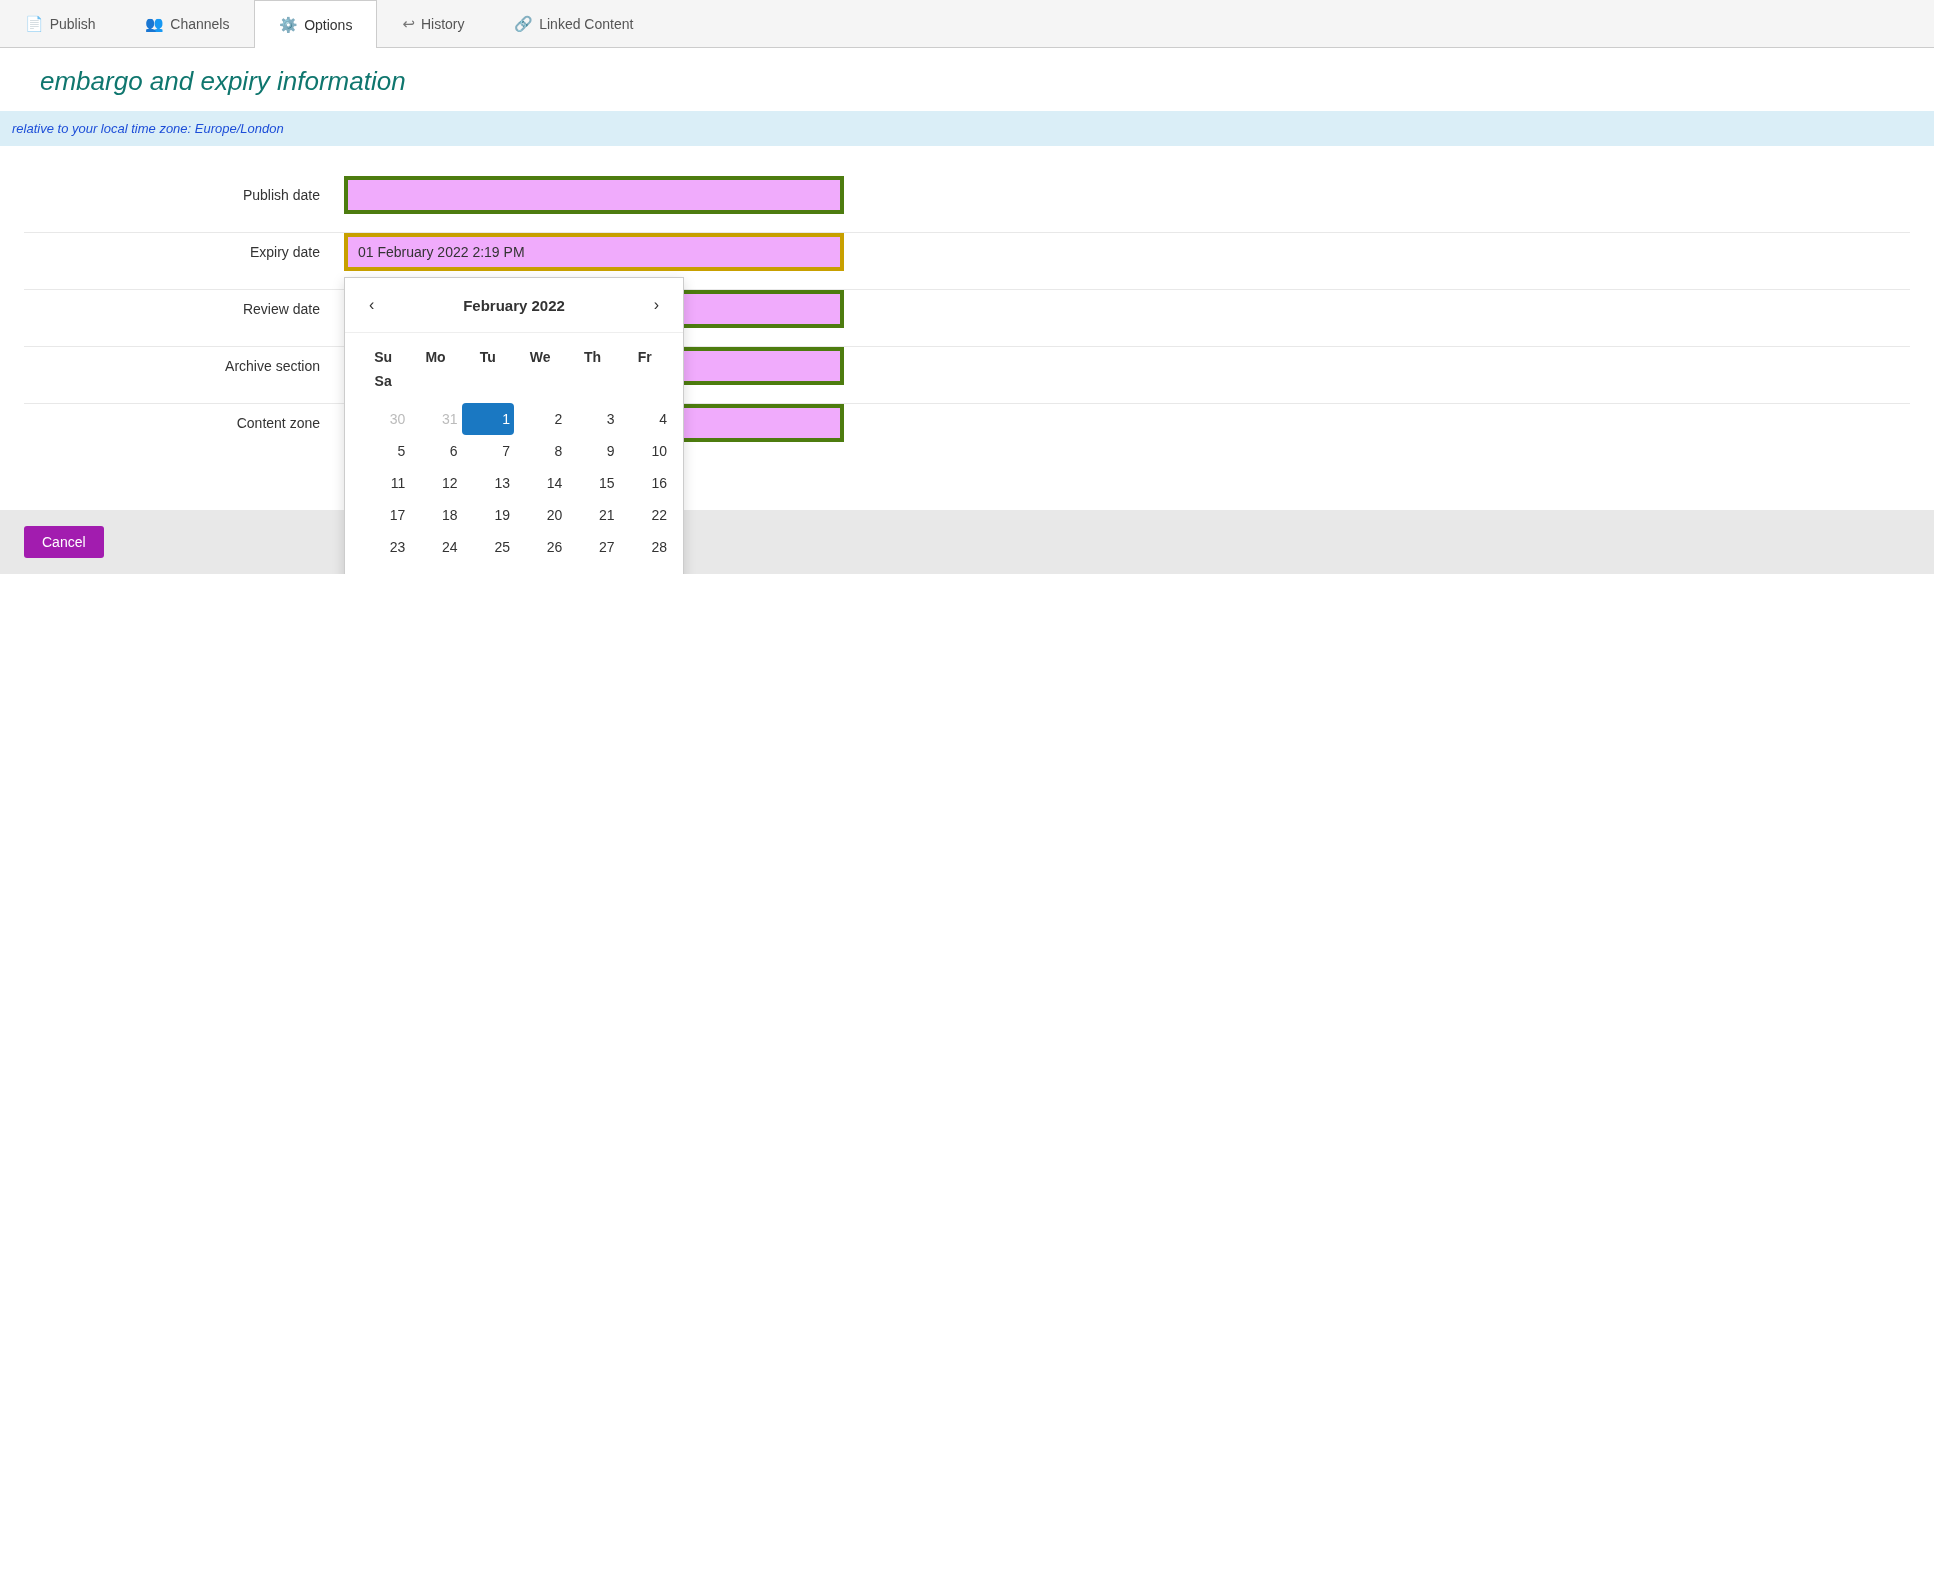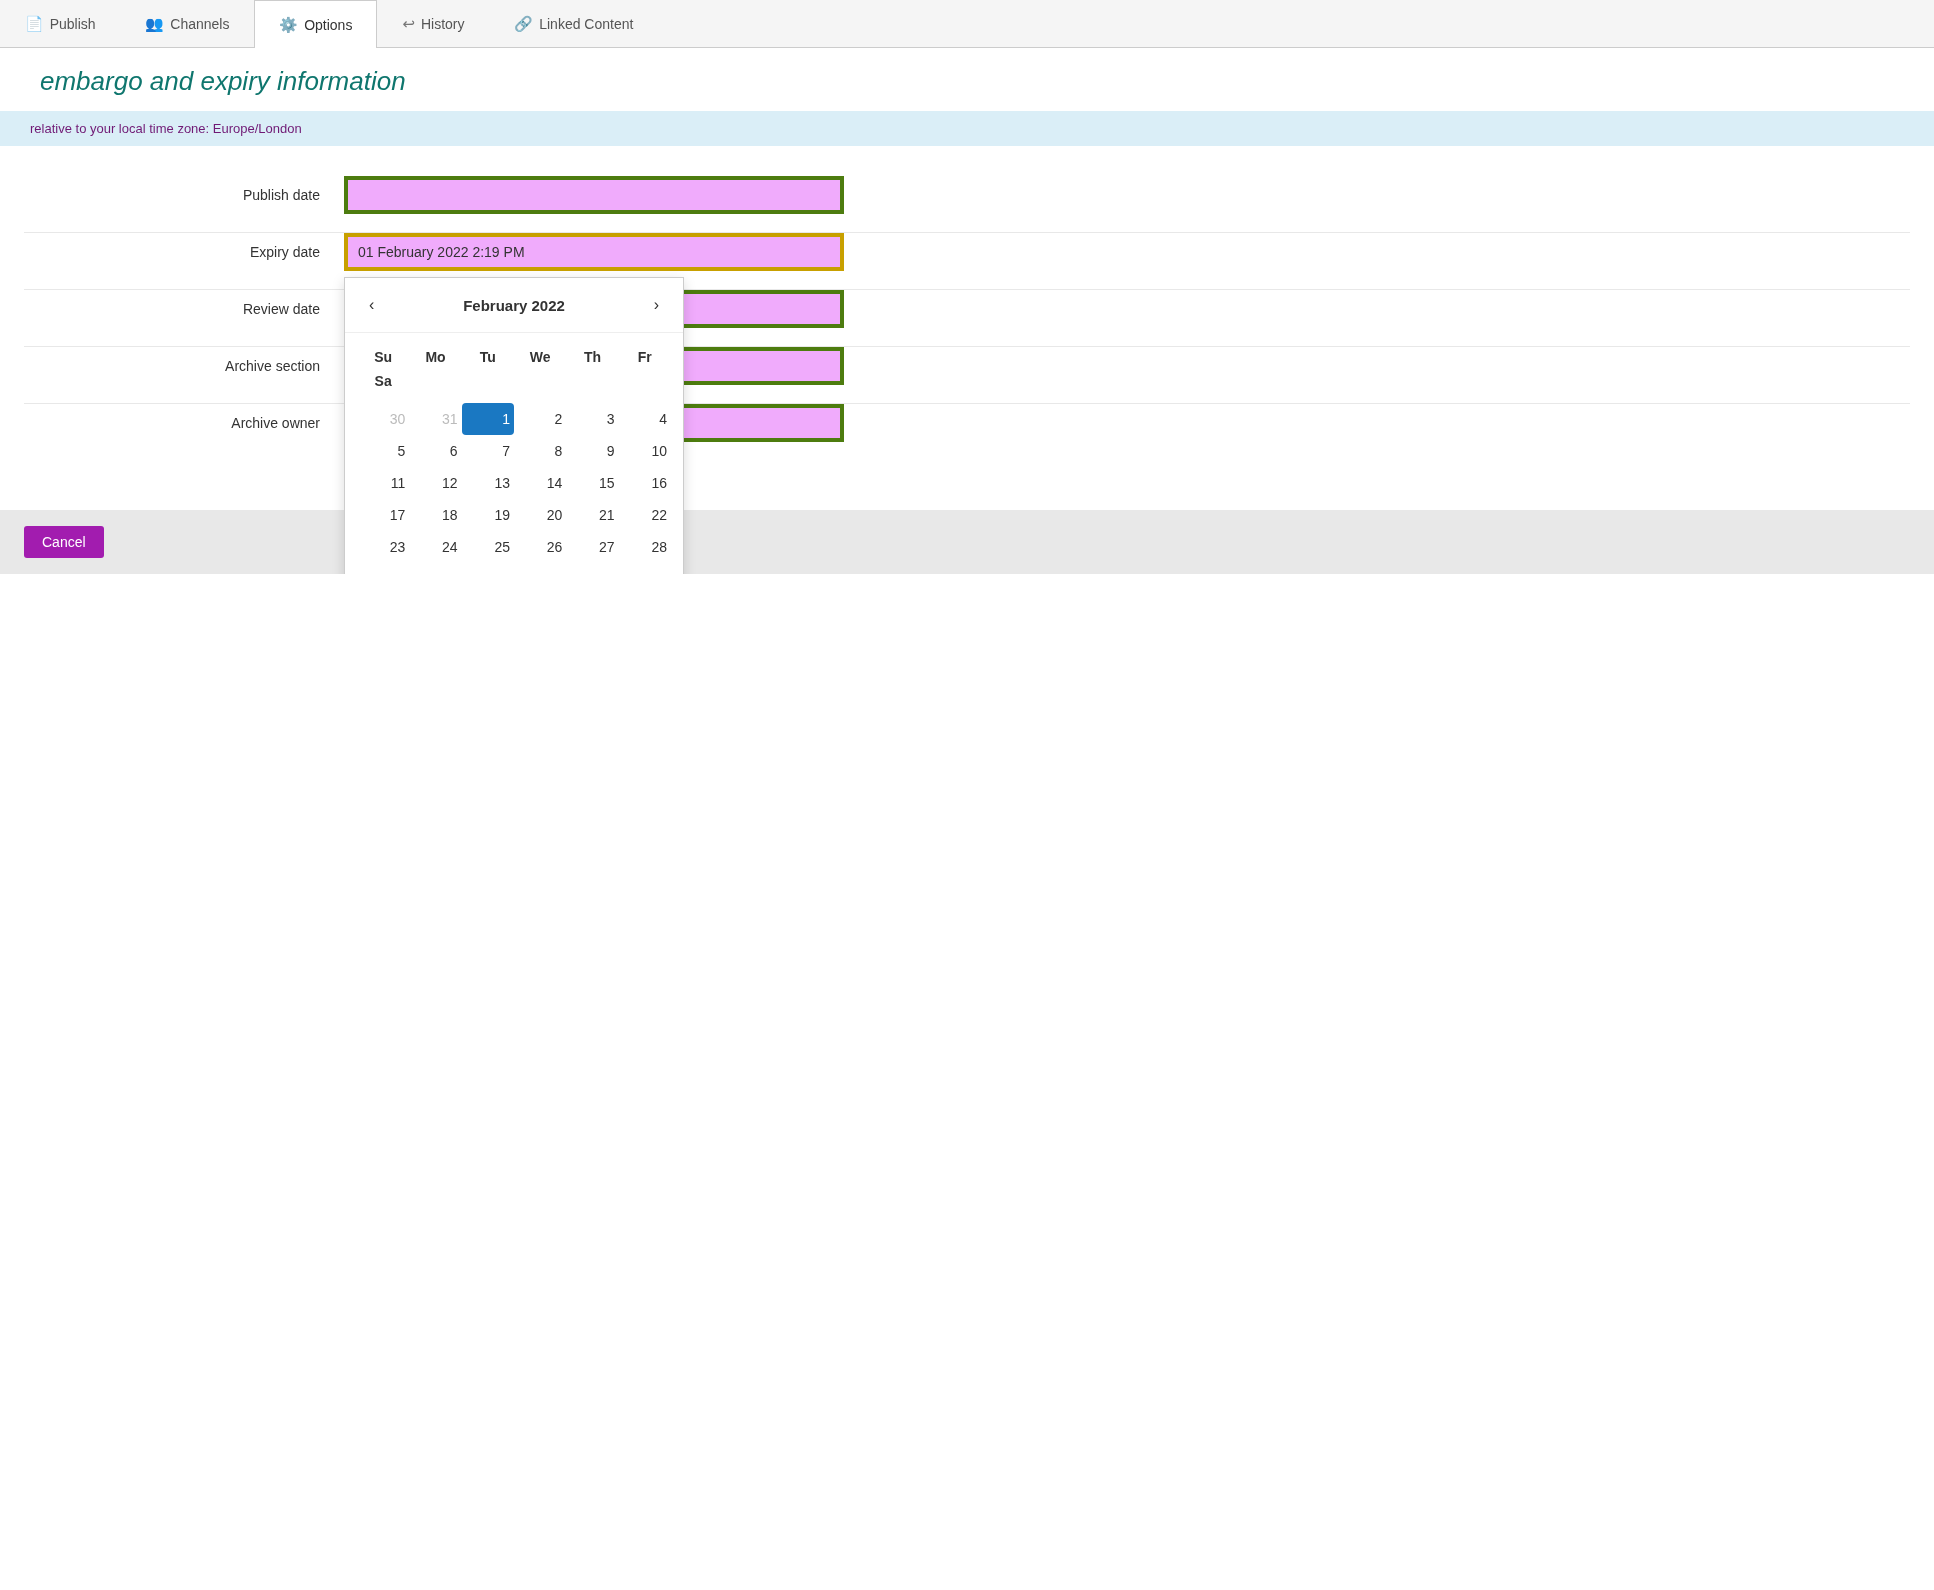--- a/index.html
+++ b/index.html
@@ -51,23 +51,24 @@
       padding: 18px 24px 14px 40px;
       font-size: 26px;
       color: #0f766e;
       font-weight: 300;
       font-style: italic;
     }
 
     
     .info-banner {
       background: #daeef7;
-      padding: 10px 30px;
+      padding: 10px 12px;
       font-size: 13px;
-      color: #701a75;
+      color: #1d4ed8;
+      font-style: italic;
     }
 
     
     .form-area {
       padding: 30px 24px;
     }
     .form-row {
       display: flex;
       align-items: center;
       border-bottom: 1px solid #e8e8e8;
@@ -325,21 +326,21 @@
     <div class="form-label">Review date</div>
     <input class="form-input" type="text" value="" style="">
   </div>
 
   <div class="form-row">
     <div class="form-label">Archive section</div>
     <input class="form-input" type="text" value="" style="">
   </div>
 
   <div class="form-row">
-    <div class="form-label">Archive owner</div>
+    <div class="form-label">Content zone</div>
     <input class="form-input" type="text" value="" style="">
   </div>
 
 </div>
 
 <div class="footer-bar">
   <button class="btn-cancel">Cancel</button>
 </div>
 
 </body></html>

